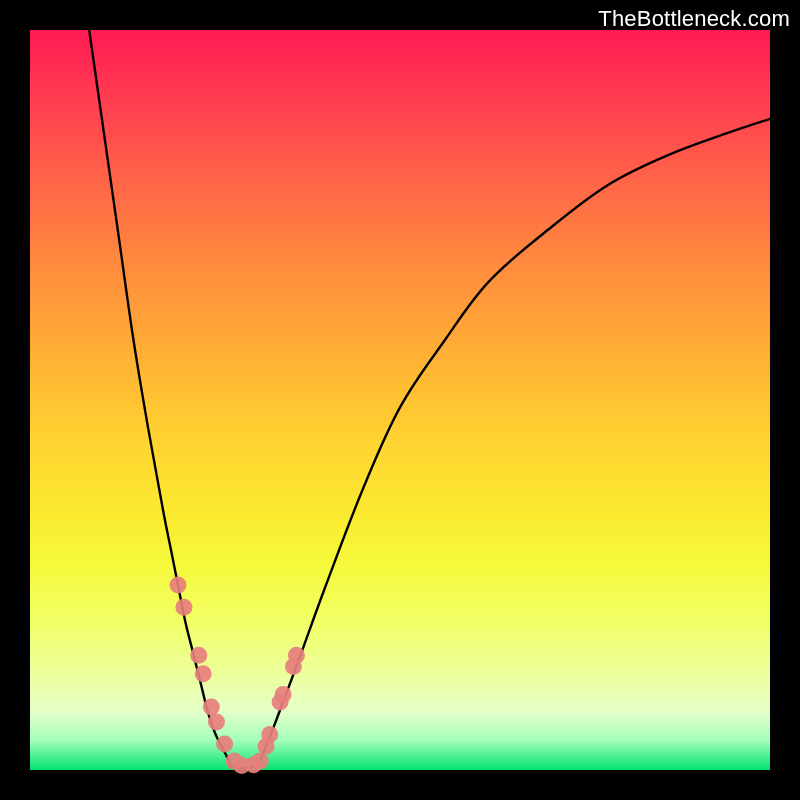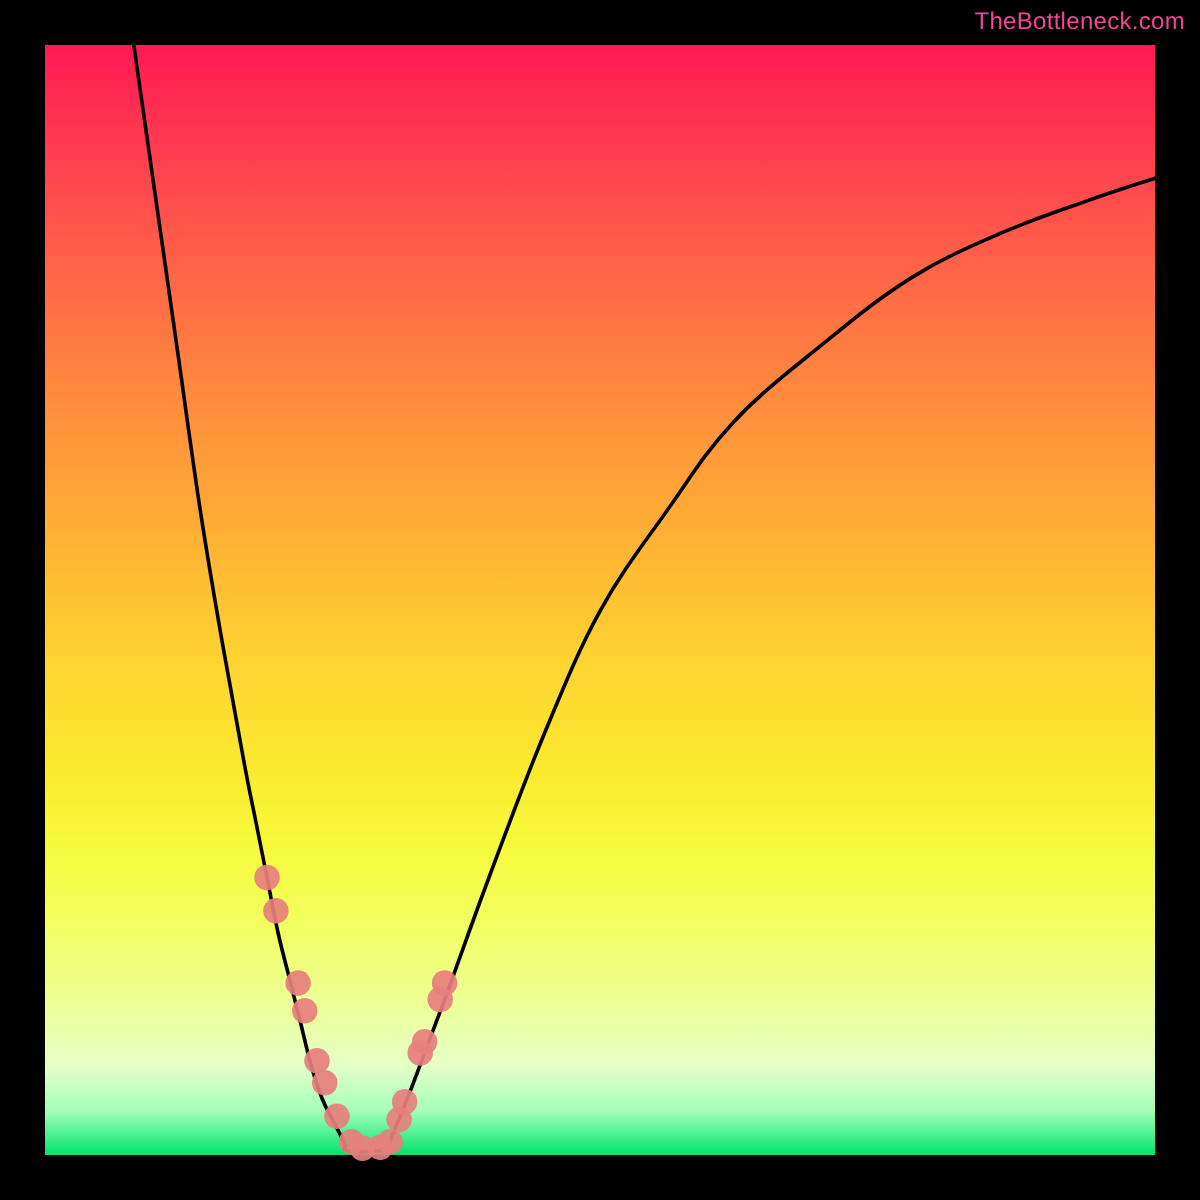--- a/index.html
+++ b/index.html
@@ -38,22 +38,22 @@
       #edff94 86%,
       #e5ffc8 92%,
       #a4ffb9 96%,
       #00e36d 100%
     );
   }
   .watermark {
     position: absolute;
     top: 6px;
     right: 10px;
-    color: #ec4899;
-    font-size: 16px;
+    color: #ffffff;
+    font-size: 22px;
     font-weight: 500;
     letter-spacing: 0.2px;
     user-select: none;
   }
   svg.curves {
     position: absolute;
     top: 0;
     left: 0;
     width: 740px;
     height: 740px;

